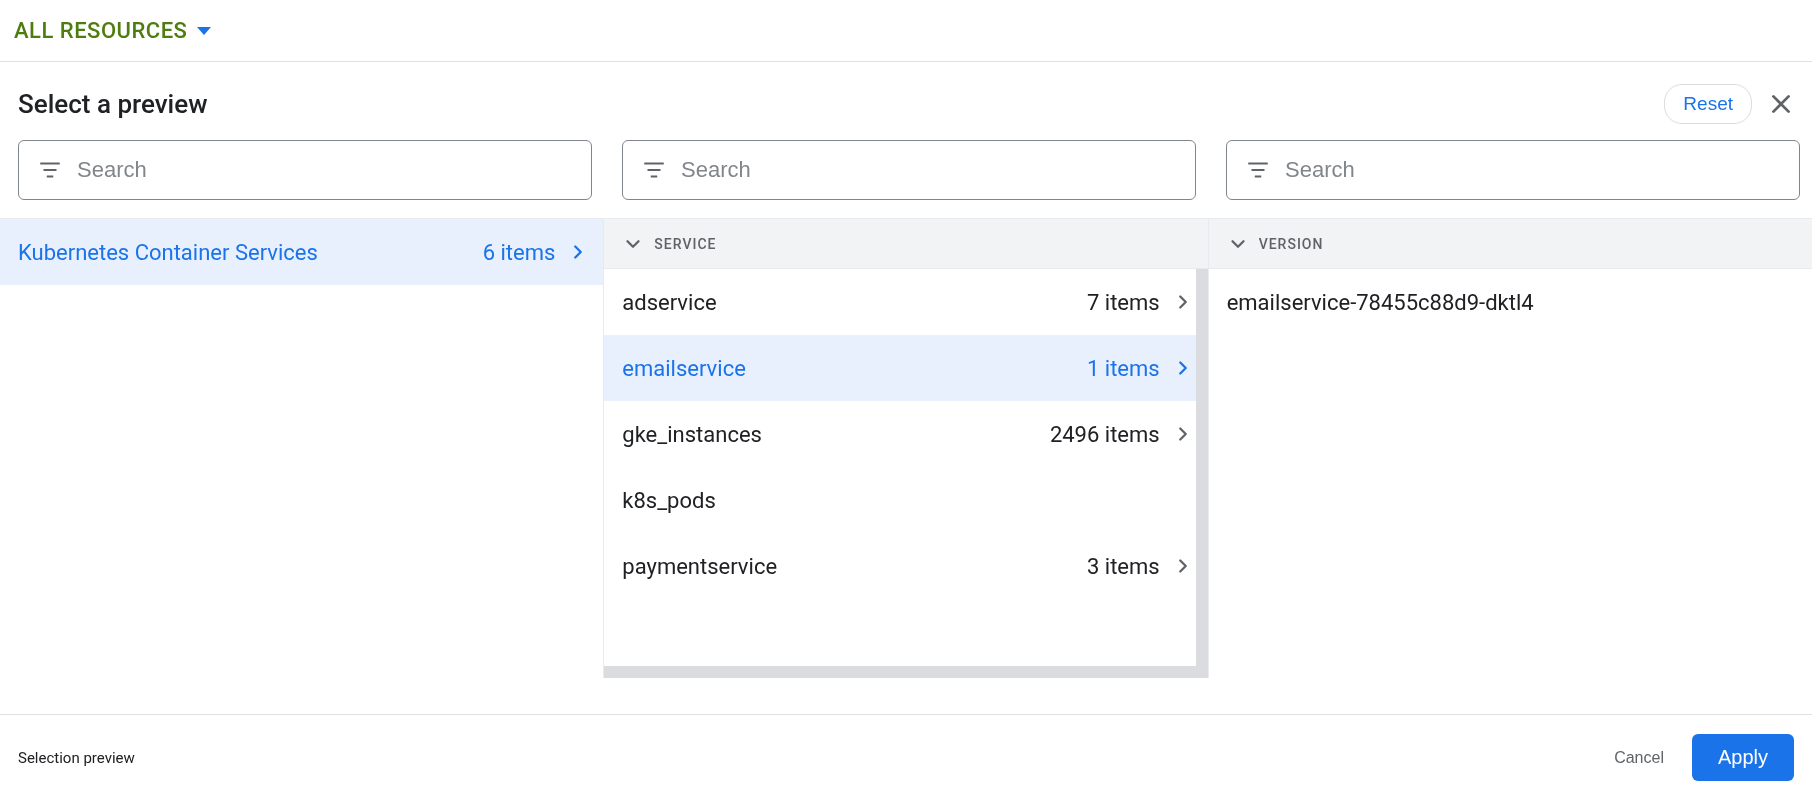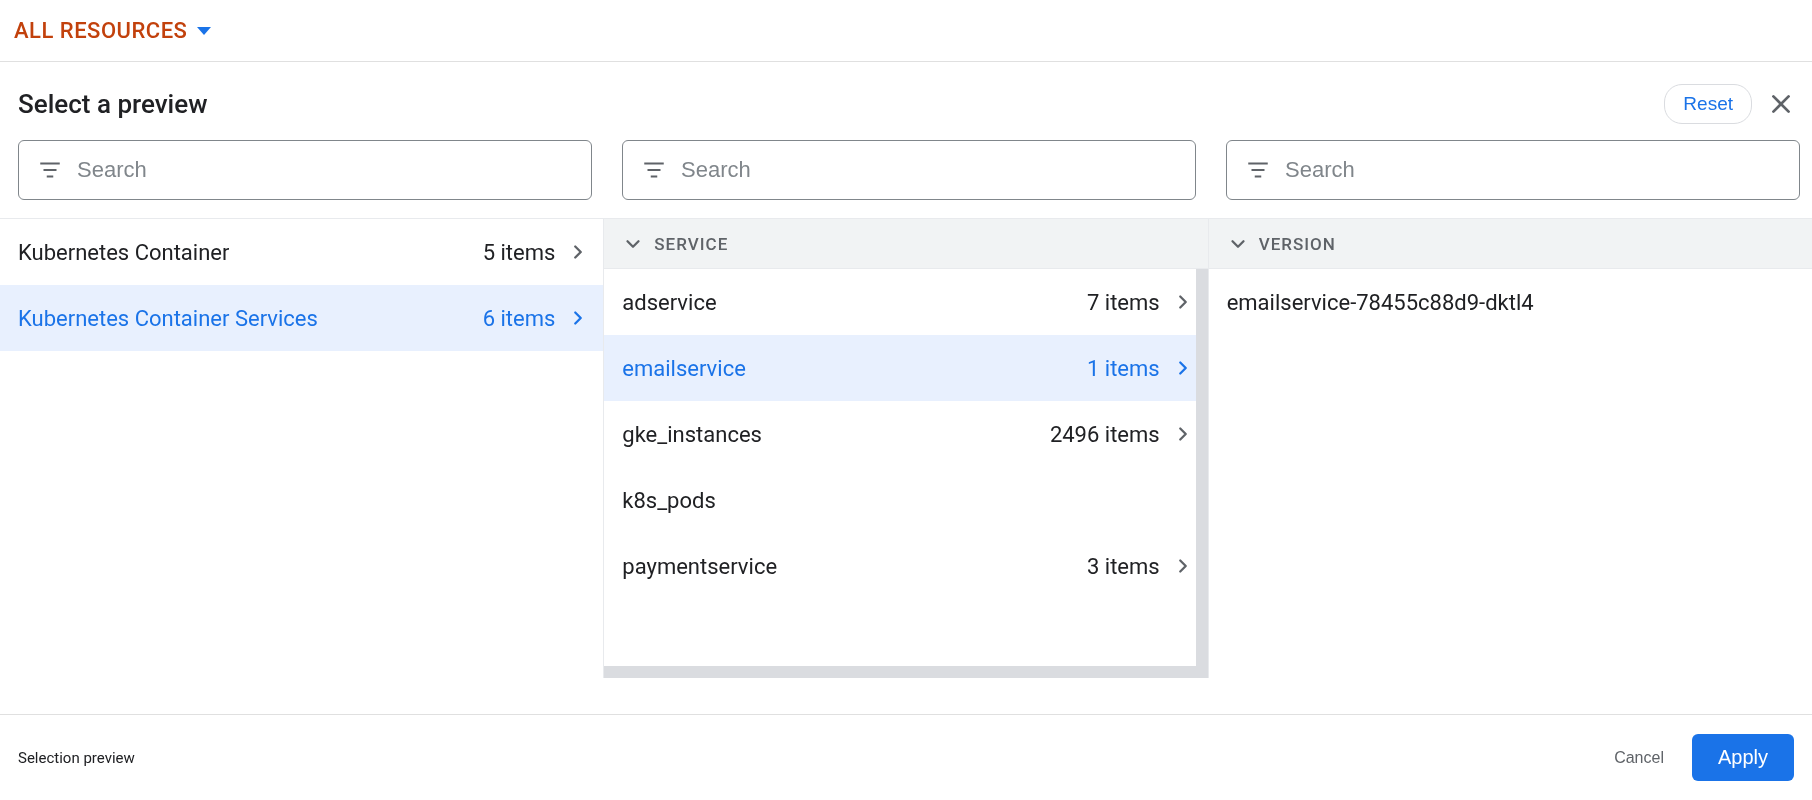--- a/index.html
+++ b/index.html
@@ -1,34 +1,34 @@
 <!DOCTYPE html>
 <html><head>
 <meta charset="utf-8">
 <style>
   * { box-sizing: border-box; margin: 0; padding: 0; }
   html, body { width: 1812px; height: 800px; font-family: "Google Sans", Roboto, Arial, sans-serif; background: #fff; color: #202124; overflow: hidden; }
   .topbar { height: 62px; display: flex; align-items: center; padding: 0 14px; border-bottom: 1px solid #e0e0e0; }
-  .topbar-dd { display: inline-flex; align-items: center; gap: 10px; color: #c2410c; font-size: 22px; font-weight: 500; letter-spacing: .5px; cursor: pointer; }
+  .topbar-dd { display: inline-flex; align-items: center; gap: 10px; color: #4d7c0f; font-size: 22px; font-weight: 500; letter-spacing: .5px; cursor: pointer; }
   .tri-down { width: 0; height: 0; border-left: 7px solid transparent; border-right: 7px solid transparent; border-top: 8px solid #1a73e8; }
   .header { display: flex; align-items: center; justify-content: space-between; padding: 22px 18px 16px 18px; }
   .header h1 { font-size: 26px; font-weight: 500; color: #202124; }
   .header-actions { display: flex; align-items: center; gap: 16px; }
   .btn-reset { border: 1px solid #dadce0; background: #fff; color: #1a73e8; font-size: 19px; font-weight: 500; padding: 8px 18px; border-radius: 18px; cursor: pointer; }
   .close-x { width: 26px; height: 26px; color: #5f6368; cursor: pointer; }
   .close-x svg { width: 100%; height: 100%; }
   .filters { display: flex; gap: 30px; padding: 0 12px 18px 18px; }
   .search-wrap { flex: 1; display: flex; align-items: center; gap: 14px; border: 1px solid #80868b; border-radius: 6px; height: 60px; padding: 0 18px; }
   .search-wrap svg { width: 26px; height: 26px; flex: none; color: #5f6368; }
   .search-input { flex: 1; border: none; outline: none; font-size: 22px; color: #202124; background: transparent; }
   .search-input::placeholder { color: #80868b; }
   .cols { display: flex; height: 460px; border-top: 1px solid #e8eaed; }
   .col { flex: 1; position: relative; display: flex; flex-direction: column; overflow: hidden; }
   .col:not(:last-child) { border-right: 1px solid #e8eaed; }
-  .col-header { height: 50px; background: #f1f3f4; display: flex; align-items: center; gap: 10px; padding: 0 18px; color: #5f6368; font-size: 17px; font-weight: 500; letter-spacing: 1px; border-bottom: 1px solid #e8eaed; }
+  .col-header { height: 50px; background: #f1f3f4; display: flex; align-items: center; gap: 10px; padding: 0 18px; color: #5f6368; font-size: 14px; font-weight: 500; letter-spacing: 1px; border-bottom: 1px solid #e8eaed; }
   .chev { width: 22px; height: 22px; color: #5f6368; }
   .chev svg { width: 100%; height: 100%; }
   .list { flex: 1; overflow-y: auto; }
   .row { display: flex; align-items: center; justify-content: space-between; height: 66px; padding: 0 14px 0 18px; font-size: 22px; cursor: pointer; }
   .row .left { color: #202124; white-space: nowrap; overflow: hidden; text-overflow: ellipsis; }
   .row .right { display: flex; align-items: center; gap: 12px; color: #202124; }
   .row .count { white-space: nowrap; }
   .row .chev-r { width: 22px; height: 22px; color: #5f6368; }
   .row.selected { background: #e8f0fe; }
   .row.selected .left, .row.selected .right, .row.selected .count, .row.selected .chev-r { color: #1a73e8; }
@@ -82,29 +82,20 @@
         <path d="M3 5h18v2H3zm3 6h12v2H6zm3 6h6v2H9z"></path>
       </svg>
     <input class="search-input" placeholder="Search" style="">
   </div>
 </div>
 
 <div class="cols">
 
   <div class="col col1">
     <div class="list" id="list-c1">
-        <div class="row">
-          <span class="left">Kubernetes Container</span>
-          <span class="right">
-            <span class="count">5 items</span>
-            <span class="chev-r"><svg viewBox="0 0 24 24" fill="none" stroke="currentColor" stroke-width="2.5" stroke-linecap="round" stroke-linejoin="round">
-                <polyline points="9 6 15 12 9 18"></polyline>
-              </svg></span>
-          </span>
-        </div>
         <div class="row selected">
           <span class="left">Kubernetes Container Services</span>
           <span class="right">
             <span class="count">6 items</span>
             <span class="chev-r"><svg viewBox="0 0 24 24" fill="none" stroke="currentColor" stroke-width="2.5" stroke-linecap="round" stroke-linejoin="round">
                 <polyline points="9 6 15 12 9 18"></polyline>
               </svg></span>
           </span>
         </div>
       </div>

